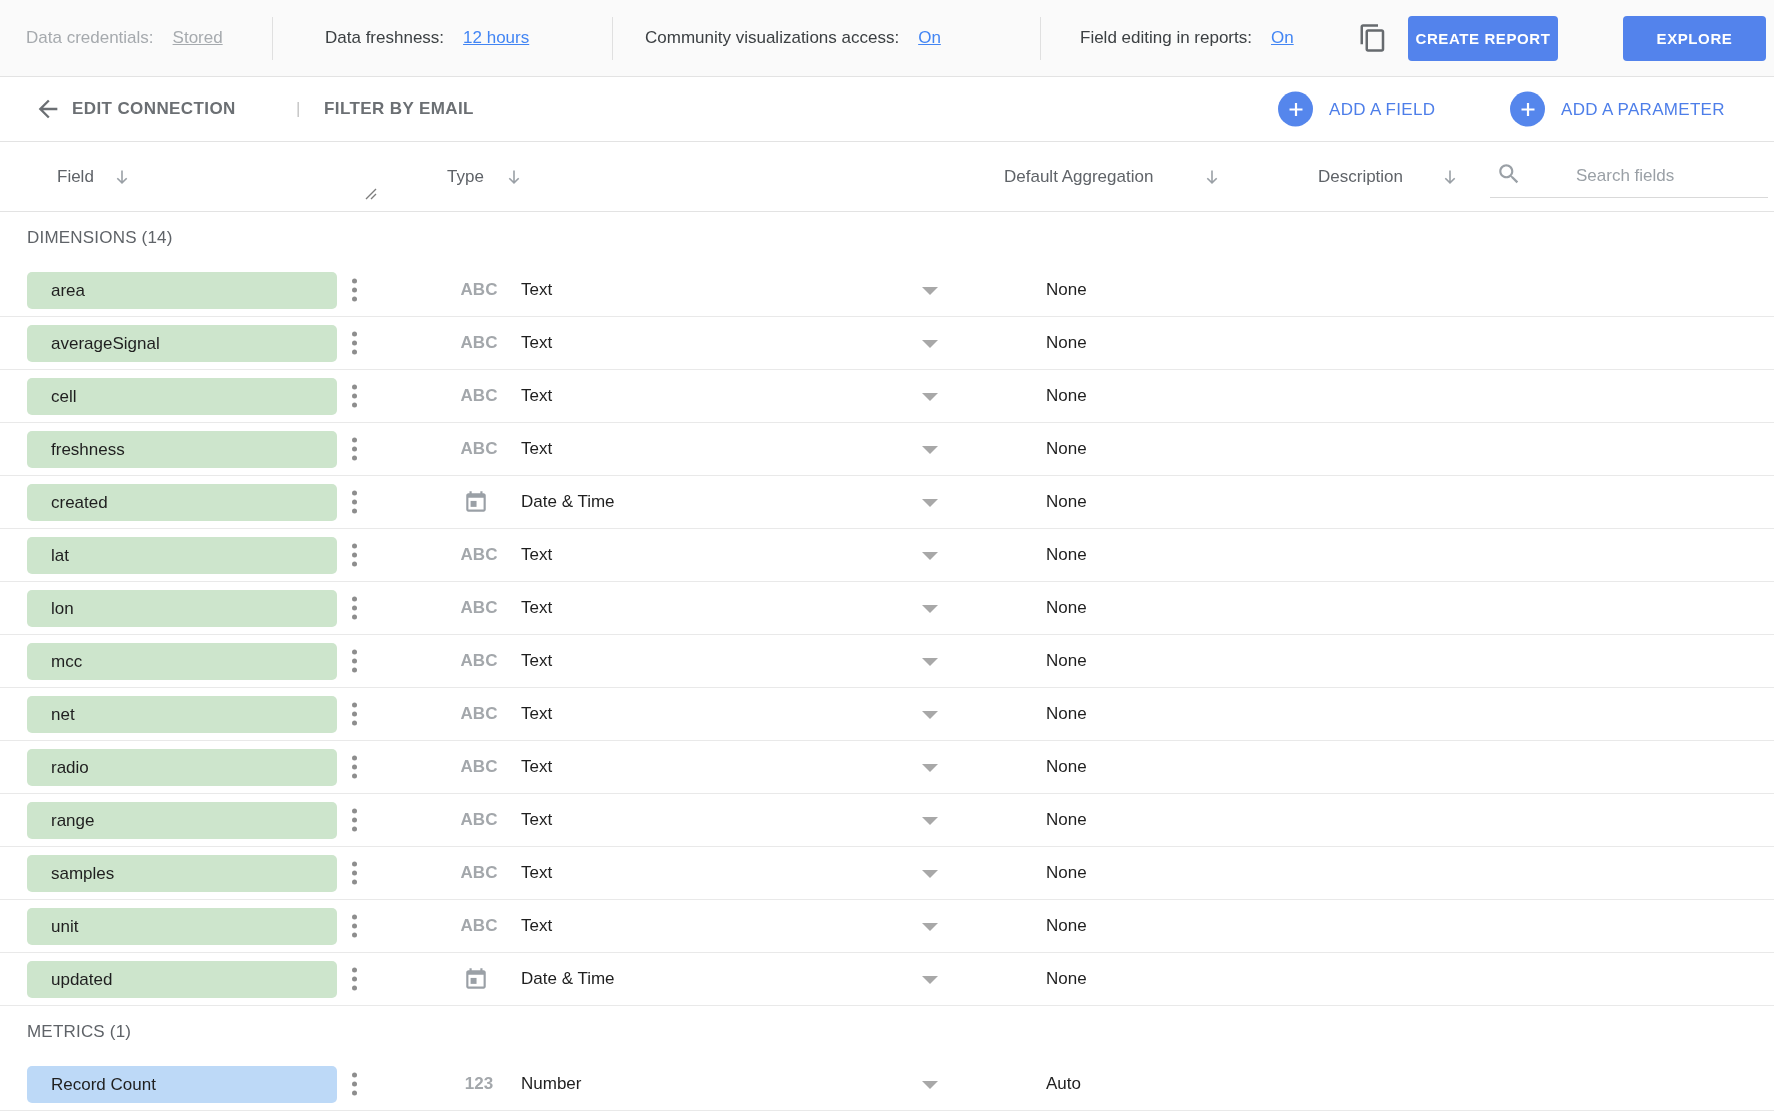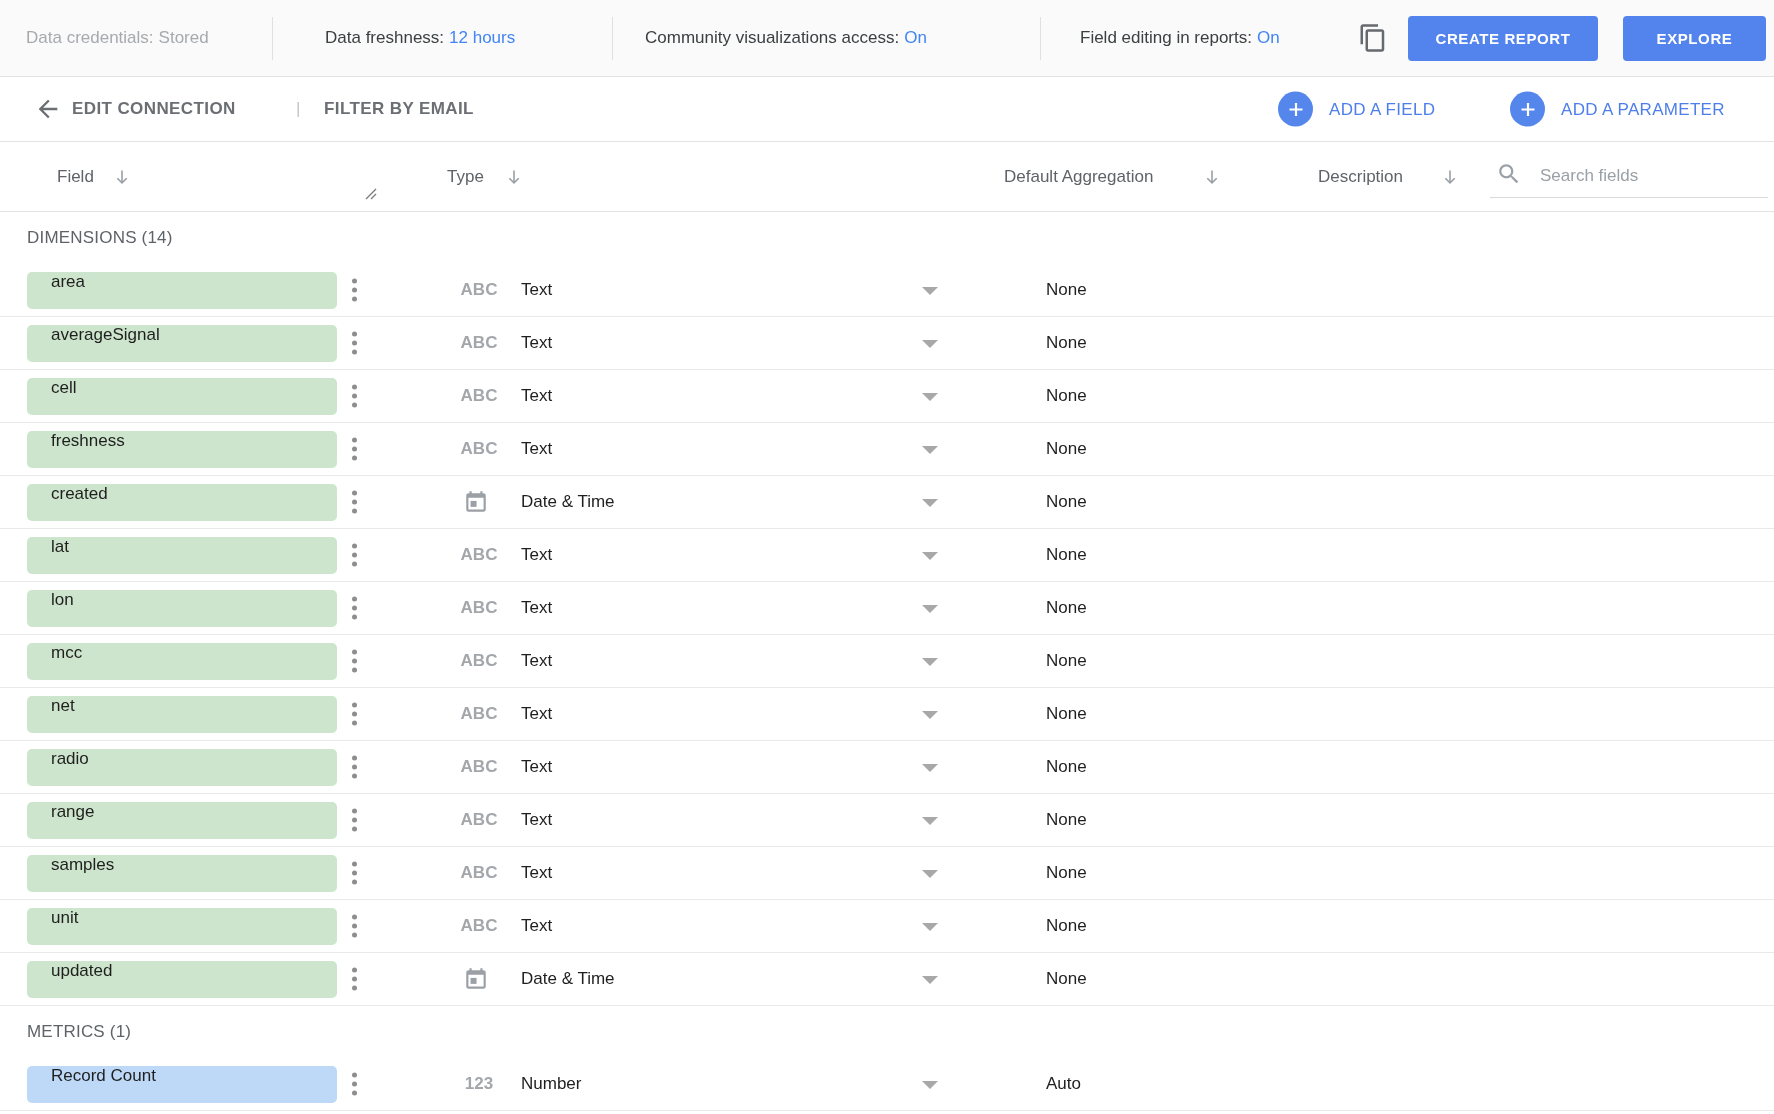--- a/index.html
+++ b/index.html
@@ -4,28 +4,28 @@
 <style>
   * { box-sizing: border-box; margin: 0; padding: 0; }
   html, body { width: 1774px; height: 1114px; overflow: hidden; }
   body { font-family: "Liberation Sans", sans-serif; background: #fff; color: #202124; position: relative; }
 
   
   .topbar { position: relative; height: 77px; background: #fafafa; border-bottom: 1px solid #e3e3e3; }
   .tb-item { position: absolute; top: 50%; transform: translateY(-50%); font-size: 17px; white-space: nowrap; }
   .tb-label { color: #3c4043; }
   .tb-item.muted .tb-label, .tb-value.muted { color: #a6aaae; }
-  .tb-value { margin-left: 5px; }
+  .tb-value { margin-left: 19px; text-decoration: underline; }
   .tb-value.blue { color: #4285f4; cursor: pointer; }
   .tb-sep { position: absolute; top: 17px; width: 1px; height: 43px; background: #e0e0e0; }
   .copy-btn { position: absolute; left: 1358px; top: 50%; transform: translateY(-50%); cursor: pointer; height: 30px; }
   .btn { position: absolute; top: 16px; height: 45px; background: #5383ec; color: #fff; font-weight: bold;
          font-size: 15px; letter-spacing: .6px; border-radius: 4px; display: flex; align-items: center;
          justify-content: center; cursor: pointer; }
-  .btn.create { left: 1408px; width: 190px; }
+  .btn.create { left: 1408px; width: 150px; }
   .btn.explore { left: 1623px; width: 143px; }
 
   
   .toolbar { position: relative; height: 65px; background: #fff; border-bottom: 1px solid #e3e3e3; }
   .back-btn { position: absolute; left: 34px; top: 50%; transform: translateY(-50%); cursor: pointer; height: 28px; }
   .tb-link { position: absolute; top: 50%; transform: translateY(-50%); color: #6b6f73; font-size: 17px;
              font-weight: bold; letter-spacing: .4px; cursor: pointer; white-space: nowrap; }
   .edit-connection { left: 72px; }
   .pipe { left: 296px; color: #c4c4c4; font-weight: normal; cursor: default; }
   .filter-email { left: 324px; }
@@ -35,32 +35,32 @@
   .plus-circle { width: 35px; height: 35px; border-radius: 50%; background: #5586ec; display: flex;
                  align-items: center; justify-content: center; margin-right: 16px; flex: none; }
   .add-label { color: #4d7ee9; font-size: 17px; letter-spacing: .3px; white-space: nowrap; }
 
   
   .table-header { position: relative; height: 70px; border-bottom: 1px solid #e3e3e3; background: #fff; padding-left: 28px; }
   .col-label { position: absolute; top: 50%; transform: translateY(-50%); color: #5f6368; font-size: 17px; white-space: nowrap; }
   .sort-btn { position: absolute; top: 50%; transform: translateY(-50%); height: 20px; cursor: pointer; }
   .resize-handle { position: absolute; left: 364px; top: 44px; cursor: col-resize; }
   .search-box { position: absolute; left: 1490px; top: 12px; width: 278px; height: 44px;
-                border-bottom: 1px solid #d9d9d9; display: flex; align-items: center; }
+                border-bottom: 1px solid #d9d9d9; display: flex; align-items: center; gap: 36px; }
   .search-box .mag { margin-left: 6px; flex: none; }
   .search-input { border: none; outline: none; background: transparent; font-family: inherit; font-size: 17px;
                   margin-left: 18px; width: 200px; color: #202124; }
   .search-input::placeholder { color: #9aa0a6; }
 
   
   .section-header { height: 52px; display: flex; align-items: center; padding-left: 27px;
                     color: #5f6368; font-size: 17px; letter-spacing: .2px; }
   .row { position: relative; height: 53px; border-bottom: 1px solid #e9e9e9; }
   .pill { position: absolute; left: 27px; top: 8px; width: 310px; height: 37px; border-radius: 5px;
-          background: #cde5cc; display: flex; padding-left: 24px; font-size: 17px;
+          background: #cde5cc; display: flex; align-items: center; padding-left: 24px; font-size: 17px;
           color: #1f1f1f; cursor: pointer; }
   .metrics-rows .pill { background: #bdd9f7; }
   .dots { position: absolute; left: 349px; top: 50%; transform: translateY(-50%); display: flex;
           flex-direction: column; gap: 4px; cursor: pointer; padding: 3px; }
   .dots i { width: 5px; height: 5px; border-radius: 50%; background: #8d8d8d; }
   .type-select { position: absolute; left: 447px; top: 0; width: 492px; height: 100%; cursor: pointer; }
   .type-icon-text { position: absolute; left: 6px; top: 50%; transform: translateY(-50%); width: 52px;
                     text-align: center; font-weight: bold; font-size: 17px; color: #a3a7ab; }
   .calendar-icon { position: absolute; left: 16px; top: 50%; transform: translateY(-50%); }
   .type-text { position: absolute; left: 74px; top: 50%; transform: translateY(-50%); font-size: 17px; color: #1f1f1f; }

